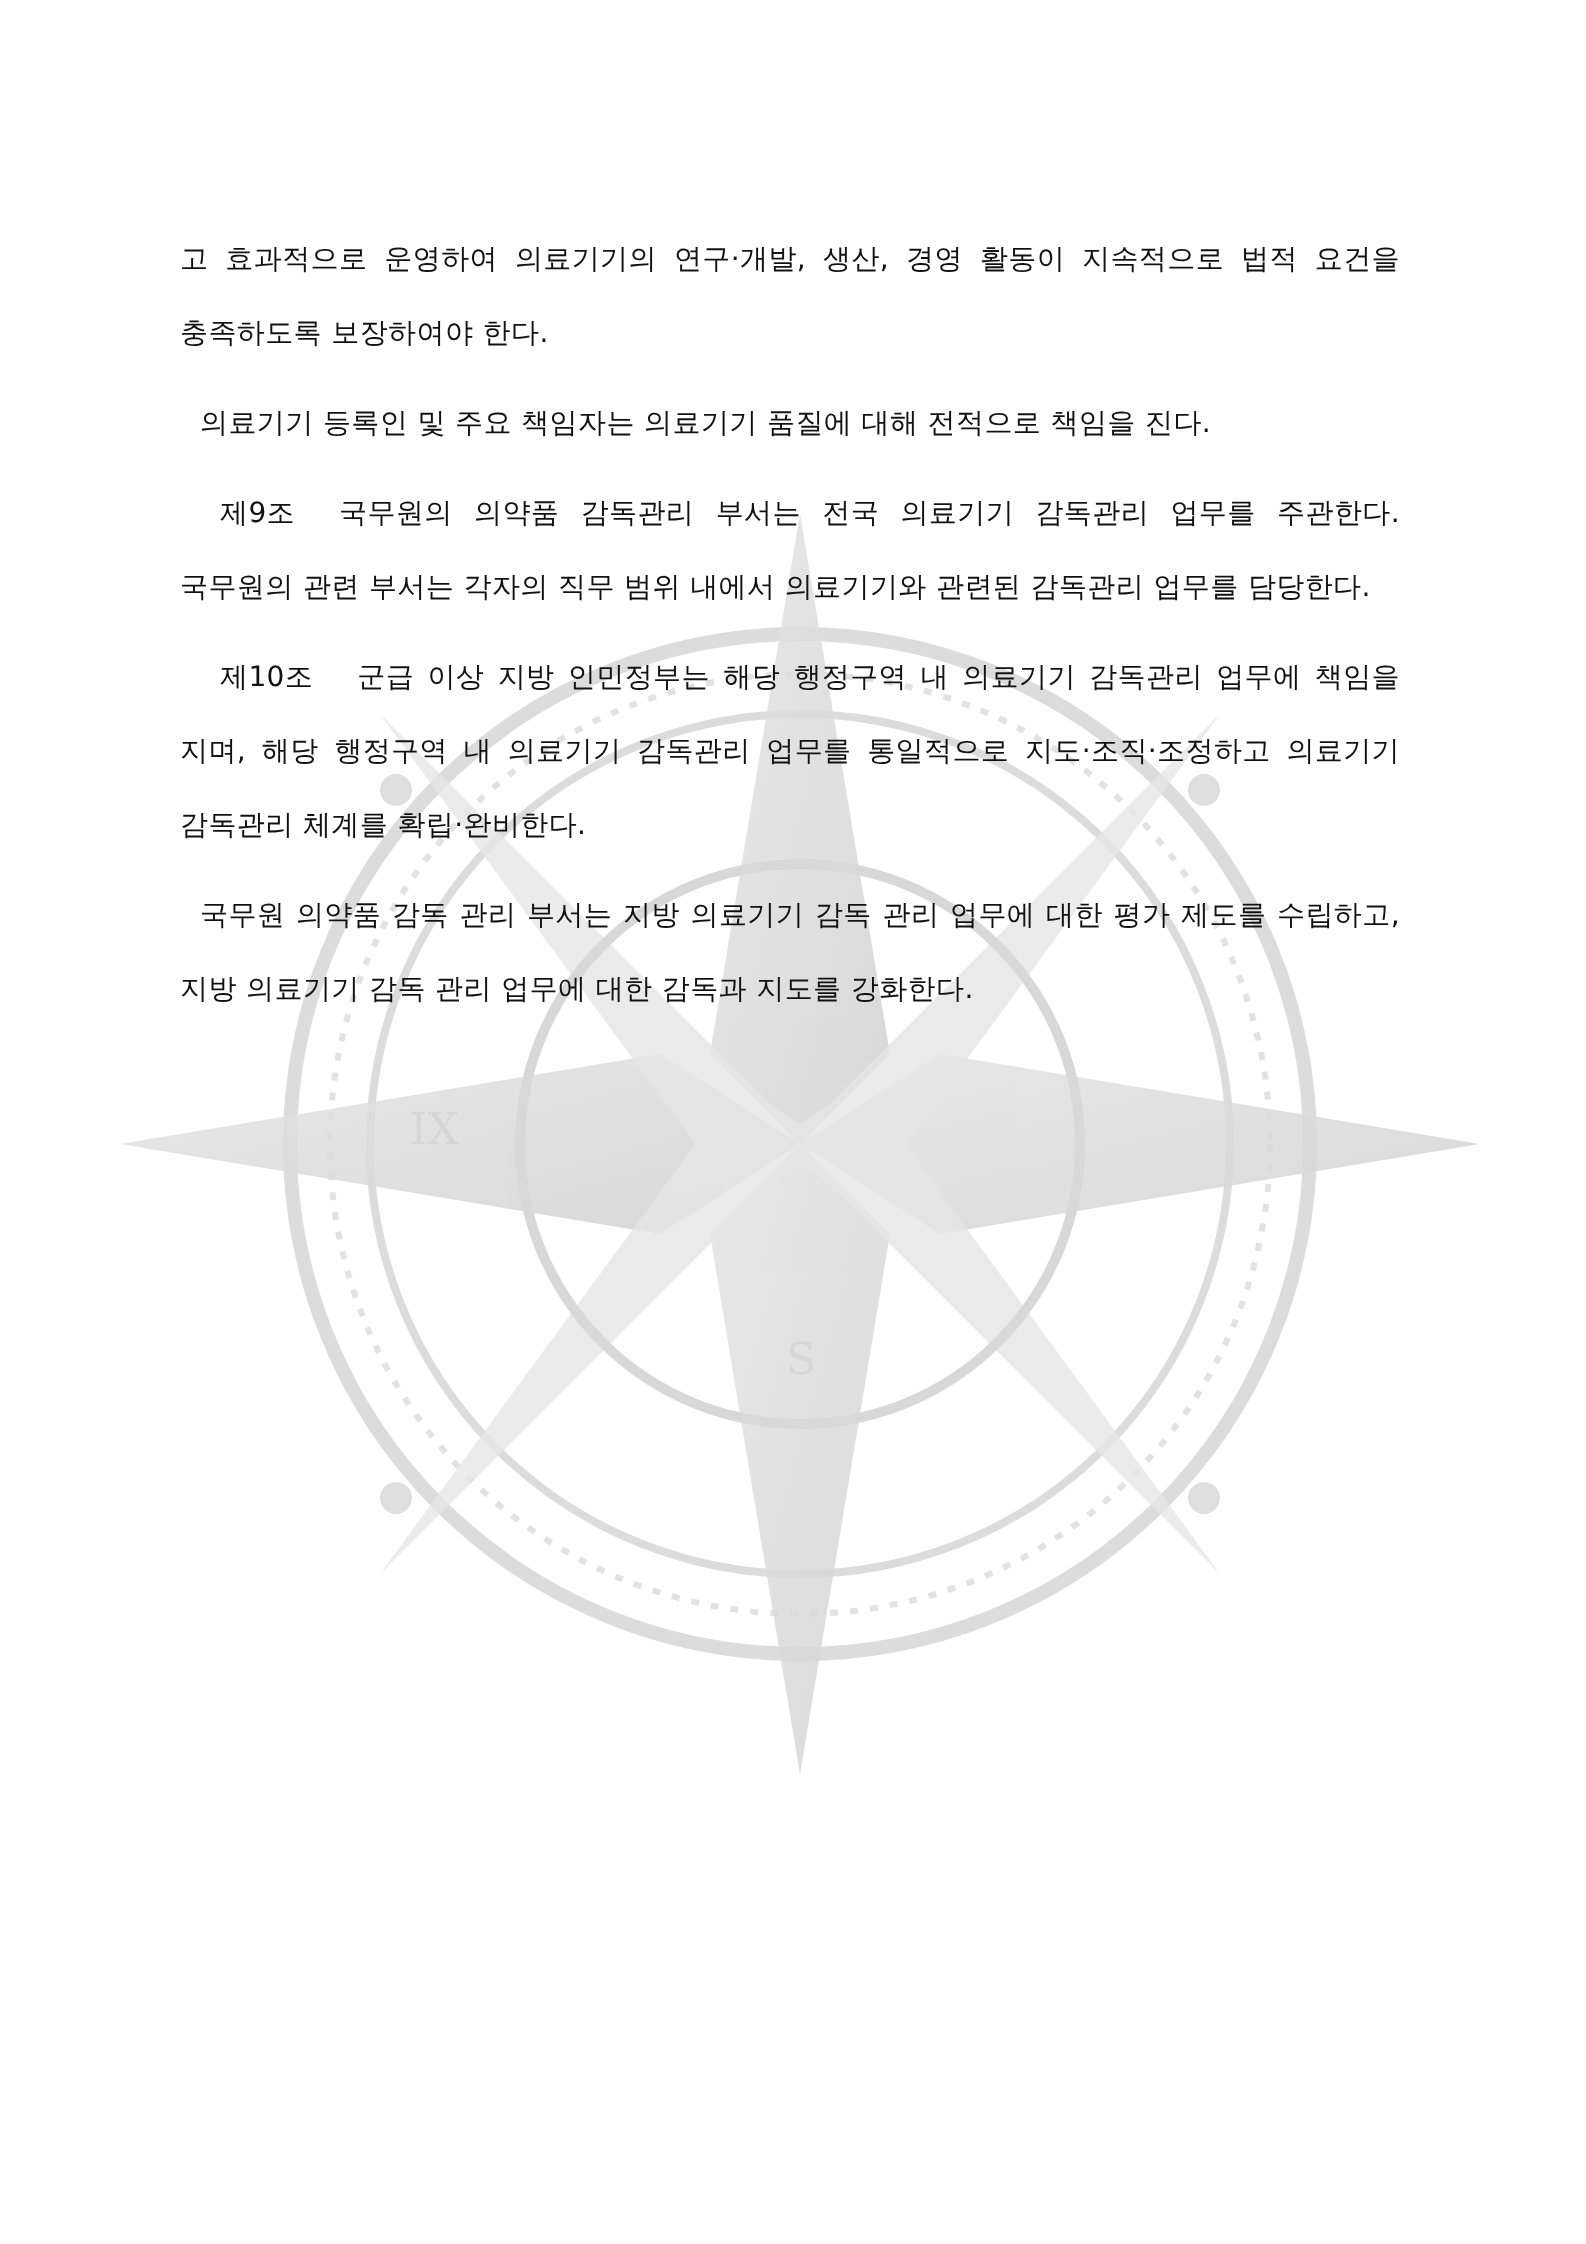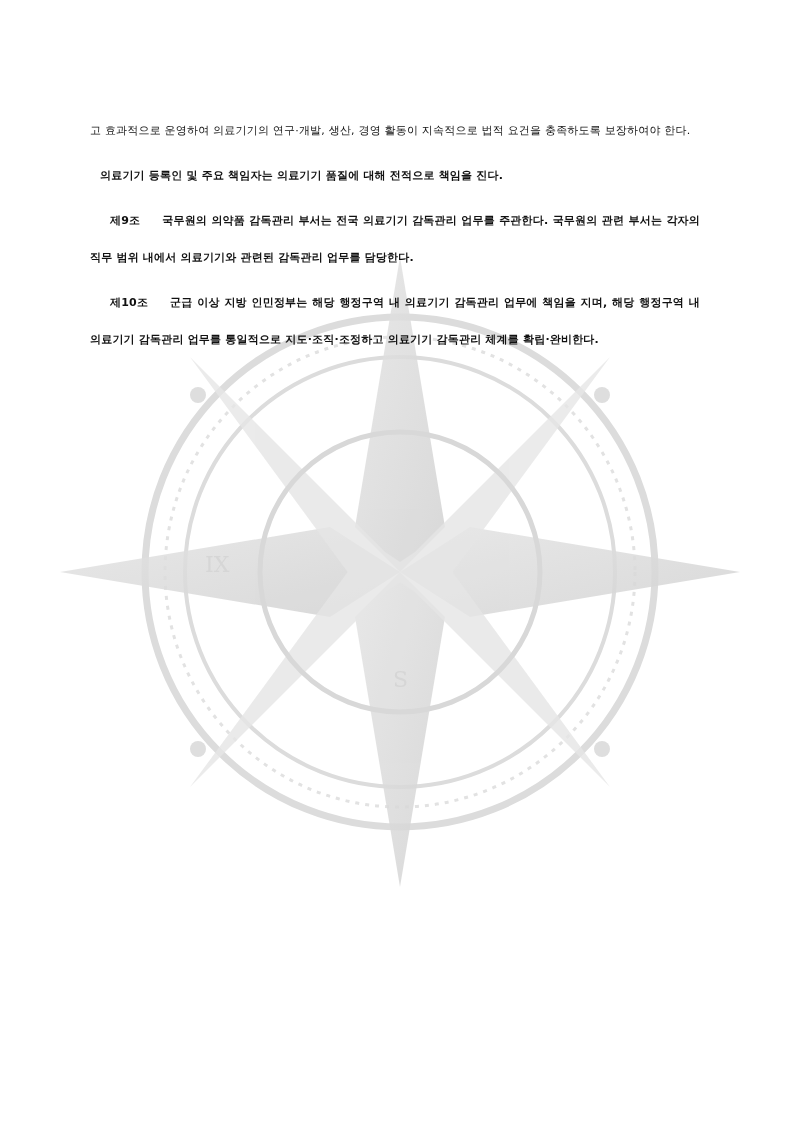--- a/index.html
+++ b/index.html
@@ -25,30 +25,29 @@
     z-index: 0;
   }
   .page {
     position: absolute;
     left: 90px;
     top: 112px;
     width: 610px;
     z-index: 1;
   }
   .para {
-    font-size: 11px;
+    font-size: 14px;
     line-height: 37px;
     margin: 0 0 8px 0;
     letter-spacing: 0.2px;
     word-break: keep-all;
     text-align: justify;
   }
   .para.indent {
     text-indent: 10px;
-    font-weight: bold;
   }
   .article-num {
     display: inline-block;
     margin-right: 22px;
   }
 </style>
 </head>
 <body>
 
 <div class="watermark">
@@ -102,13 +101,16 @@
   </p>
   <p class="para indent">
     <span>의료기기 등록인 및 주요 책임자는 의료기기 품질에 대해 전적으로 책임을 진다.</span>
   </p>
   <p class="para indent">
     <span class="article-num">제9조</span><span>국무원의 의약품 감독관리 부서는 전국 의료기기 감독관리 업무를 주관한다. 국무원의 관련 부서는 각자의 직무 범위 내에서 의료기기와 관련된 감독관리 업무를 담당한다.</span>
   </p>
   <p class="para indent">
     <span class="article-num">제10조</span><span>군급 이상 지방 인민정부는 해당 행정구역 내 의료기기 감독관리 업무에 책임을 지며, 해당 행정구역 내 의료기기 감독관리 업무를 통일적으로 지도·조직·조정하고 의료기기 감독관리 체계를 확립·완비한다.</span>
   </p>
+  <p class="para indent">
+    <span>국무원 의약품 감독 관리 부서는 지방 의료기기 감독 관리 업무에 대한 평가 제도를 수립하고, 지방 의료기기 감독 관리 업무에 대한 감독과 지도를 강화한다.</span>
+  </p>
 </div>
 
 </body></html>

